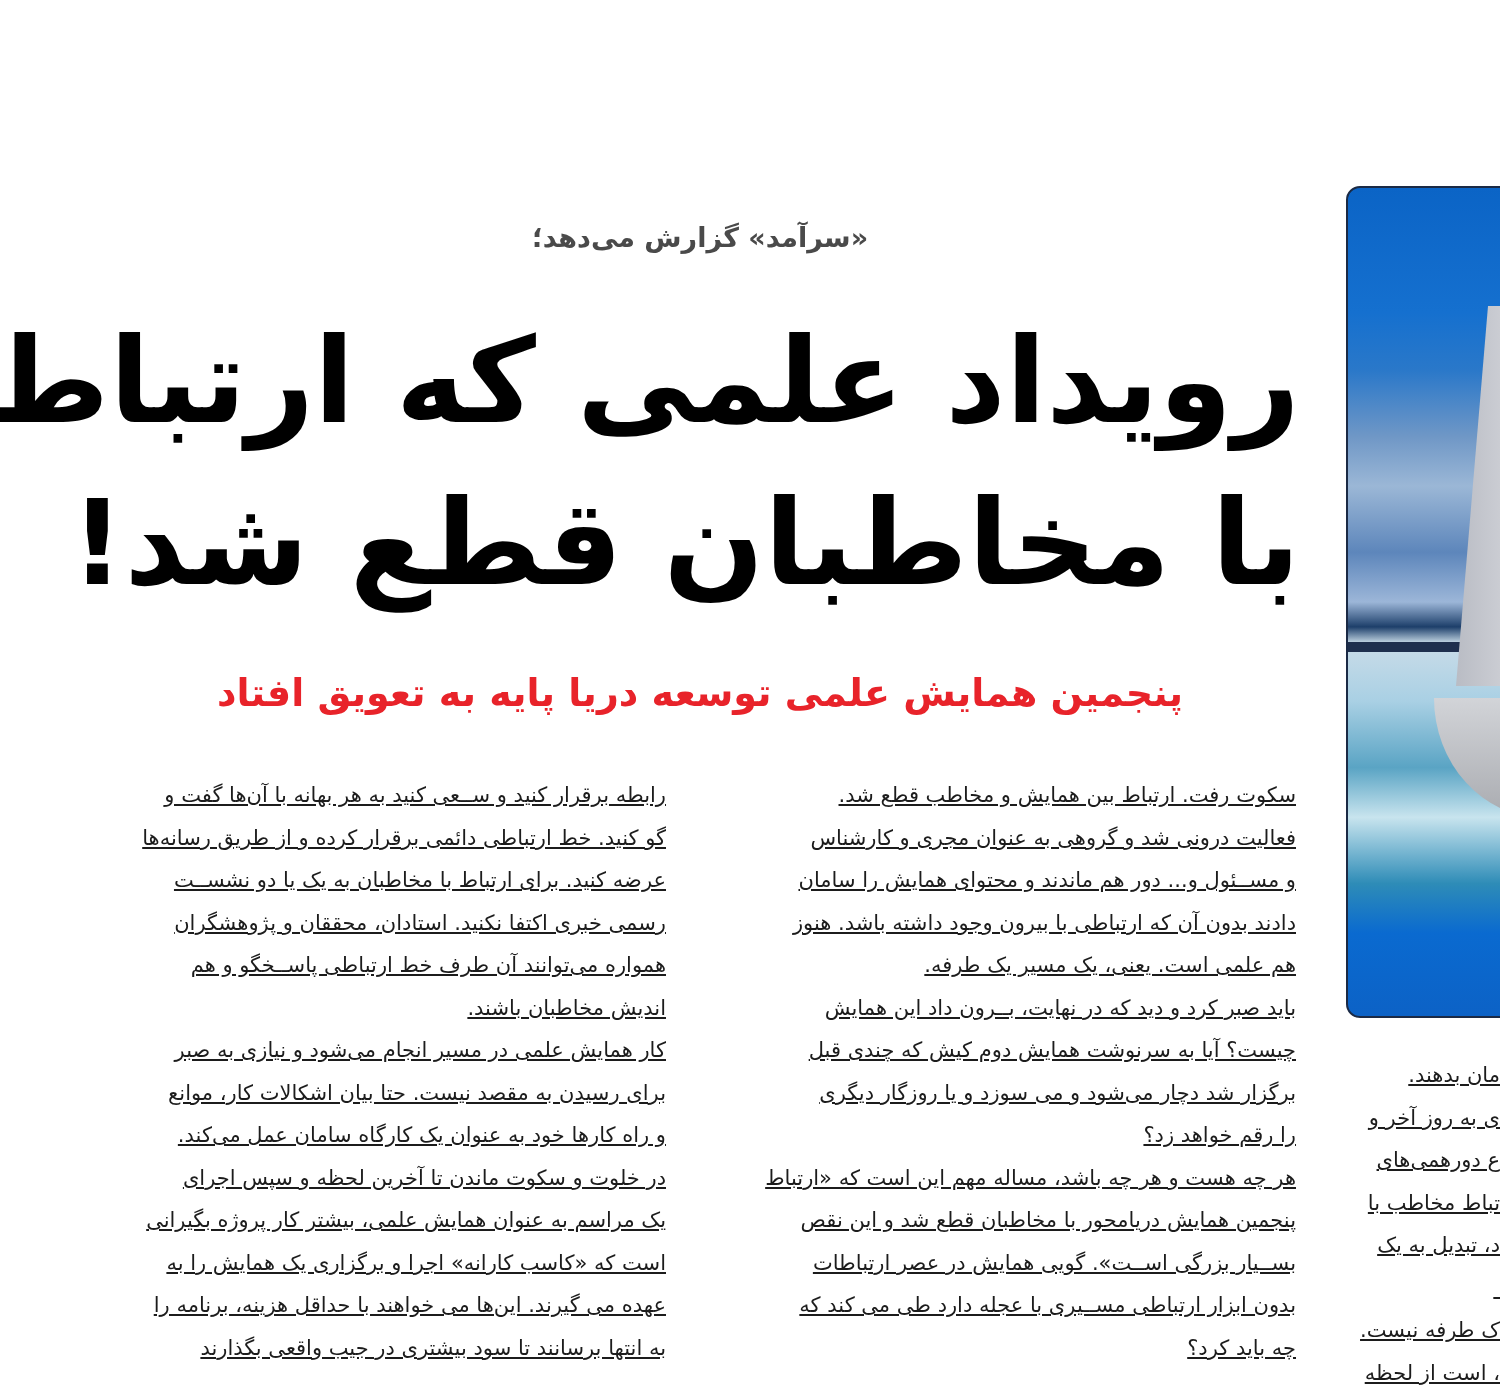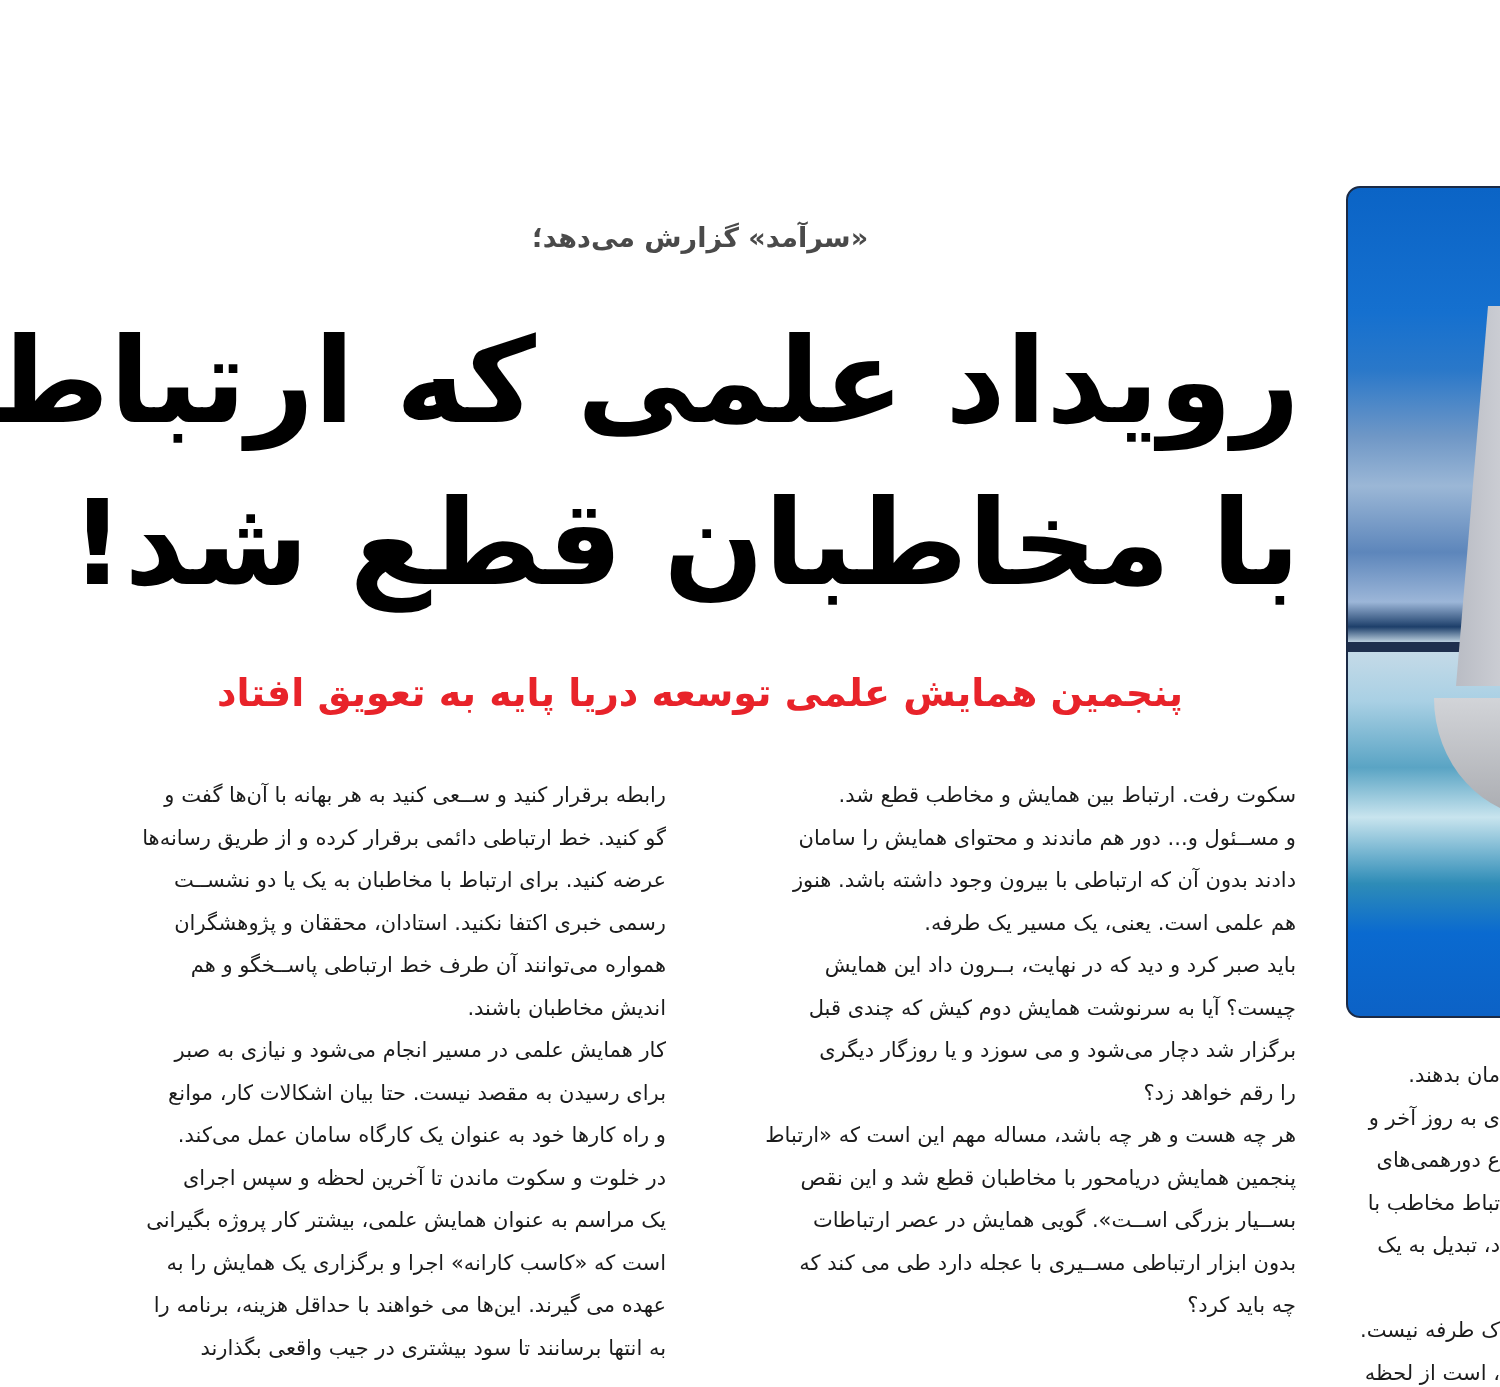--- a/index.html
+++ b/index.html
@@ -71,20 +71,21 @@
       font-size: 21px;
       line-height: 42.5px;
       color: #1c1c1c;
       text-align: justify;
       text-align-last: right;
     }
     .col p {
       margin: 0;
       white-space: nowrap;
       text-align: right;
+      text-decoration: underline;
     }
     .col-middle {
       left: 712px;
       width: 584px;
     }
     .col-left {
       left: 86px;
       width: 580px;
     }
     .col-right {
@@ -159,20 +160,21 @@
 
   <div class="headline">
     <span class="line">رویداد علمی که ارتباطش</span>
     <span class="line">با مخاطبان قطع شد!</span>
   </div>
 
   <div class="subhead">پنجمین همایش علمی توسعه دریا پایه به تعویق افتاد</div>
 
   <div class="col col-middle">
     <p>سکوت رفت. ارتباط بین همایش و مخاطب قطع شد.</p>
+    <p>فعالیت درونی شد و گروهی به عنوان مجری و کارشناس</p>
     <p>و مســئول و... دور هم ماندند و محتوای همایش را سامان</p>
     <p>دادند بدون آن که ارتباطی با بیرون وجود داشته باشد. هنوز</p>
     <p>هم علمی است. یعنی، یک مسیر یک طرفه.</p>
     <p>باید صبر کرد و دید که در نهایت، بــرون داد این همایش</p>
     <p>چیست؟ آیا به سرنوشت همایش دوم کیش که چندی قبل</p>
     <p>برگزار شد دچار می‌شود و می سوزد و یا روزگار دیگری</p>
     <p>را رقم خواهد زد؟</p>
     <p>هر چه هست و هر چه باشد، مساله مهم این است که «ارتباط</p>
     <p>پنجمین همایش دریامحور با مخاطبان قطع شد و این نقص</p>
     <p>بســیار بزرگی اســت». گویی همایش در عصر ارتباطات</p>

